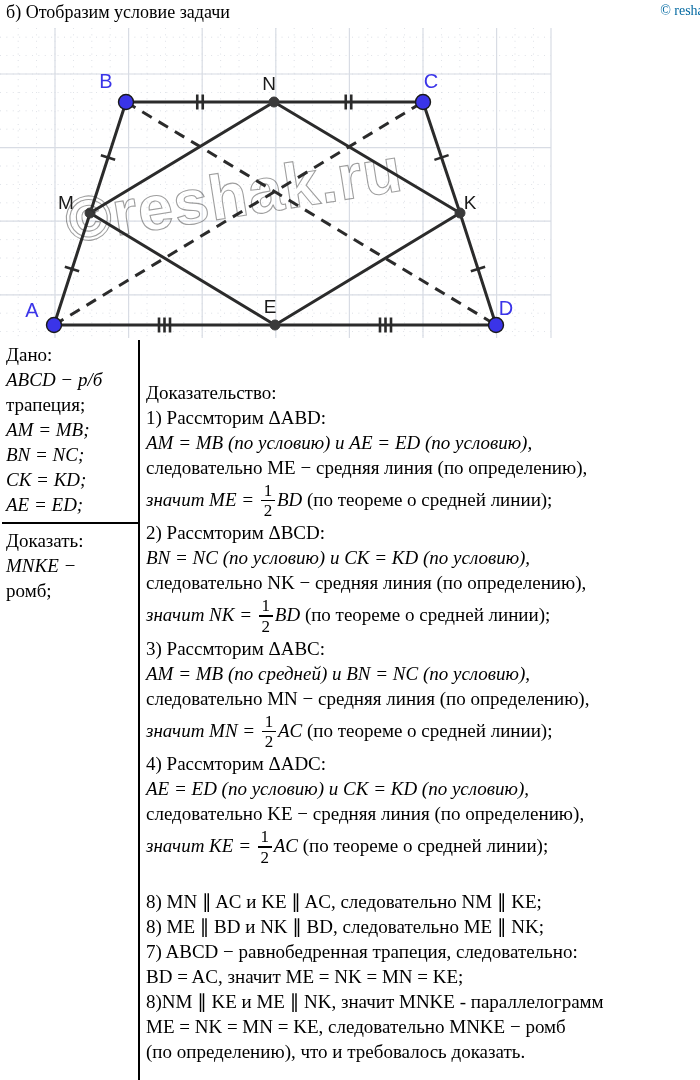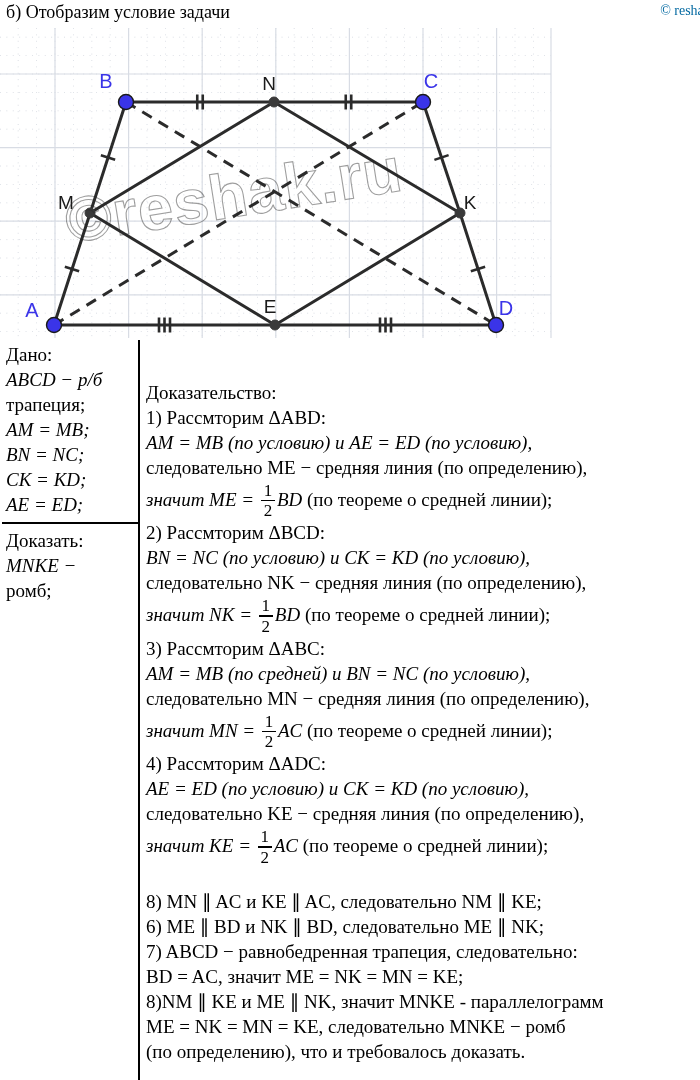--- a/index.html
+++ b/index.html
@@ -306,21 +306,21 @@
         <div class="ln ">4) Рассмторим ΔADC:</div>
         <div class="ln it">AE = ED (по условию) и CK = KD (по условию),</div>
         <div class="ln ">следовательно KE − средняя линия (по определению),</div>
         <div class="ln tallrow"><span class="it">значит KE = </span><span class="fracline">
             <span class="num">1</span>
             <span class="bar"></span>
             <span class="den">2</span>
           </span><span><span class="it">AC</span> (по теореме о средней линии);</span></div>
         <div class="gap"></div>
         <div class="ln ">8) MN ∥ AC и KE ∥ AC, следовательно NM ∥ KE;</div>
-        <div class="ln ">6) ME ∥ BD и NK ∥ BD, следовательно ME ∥ NK;</div>
+        <div class="ln ">8) ME ∥ BD и NK ∥ BD, следовательно ME ∥ NK;</div>
         <div class="ln ">7) ABCD − равнобедренная трапеция, следовательно:</div>
         <div class="ln ">BD = AC, значит ME = NK = MN = KE;</div>
         <div class="ln ">8)NM ∥ KE и ME ∥ NK, значит MNKE - параллелограмм</div>
         <div class="ln ">ME = NK = MN = KE, следовательно MNKE − ромб</div>
         <div class="ln ">(по определению), что и требовалось доказать.</div>
       </div>
   </div>
 
 </div>
 

